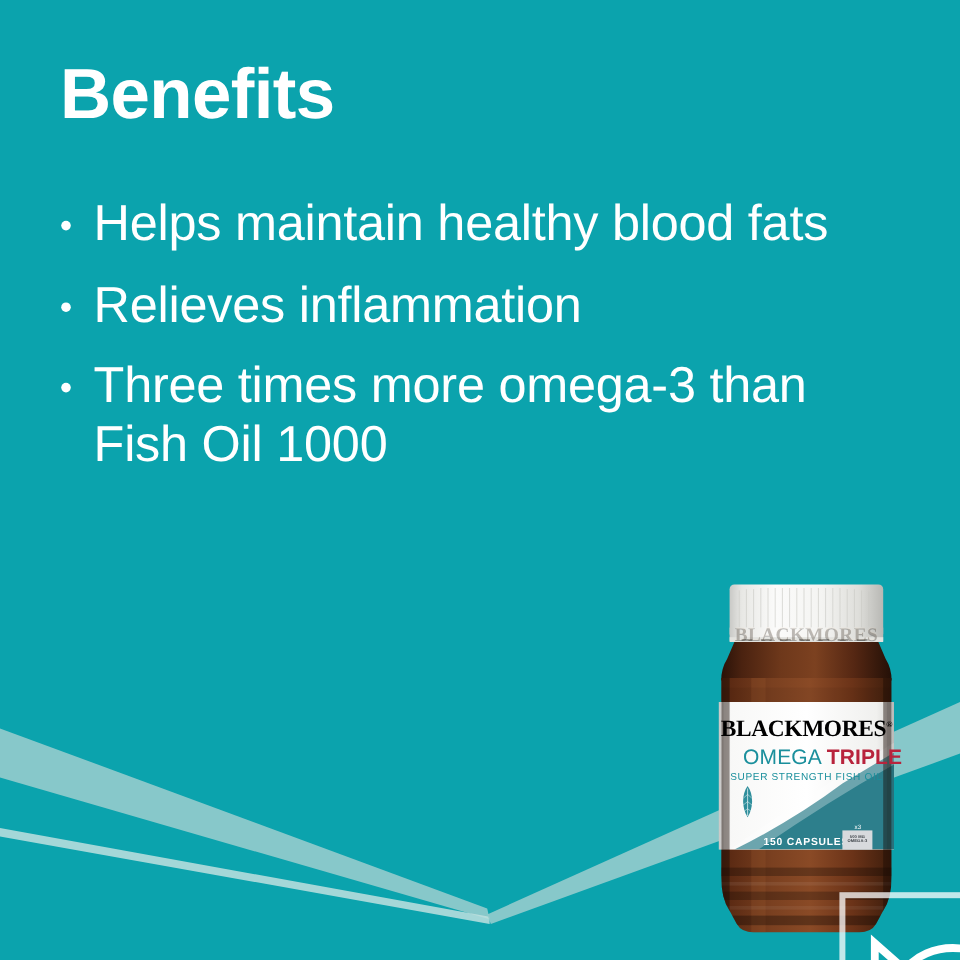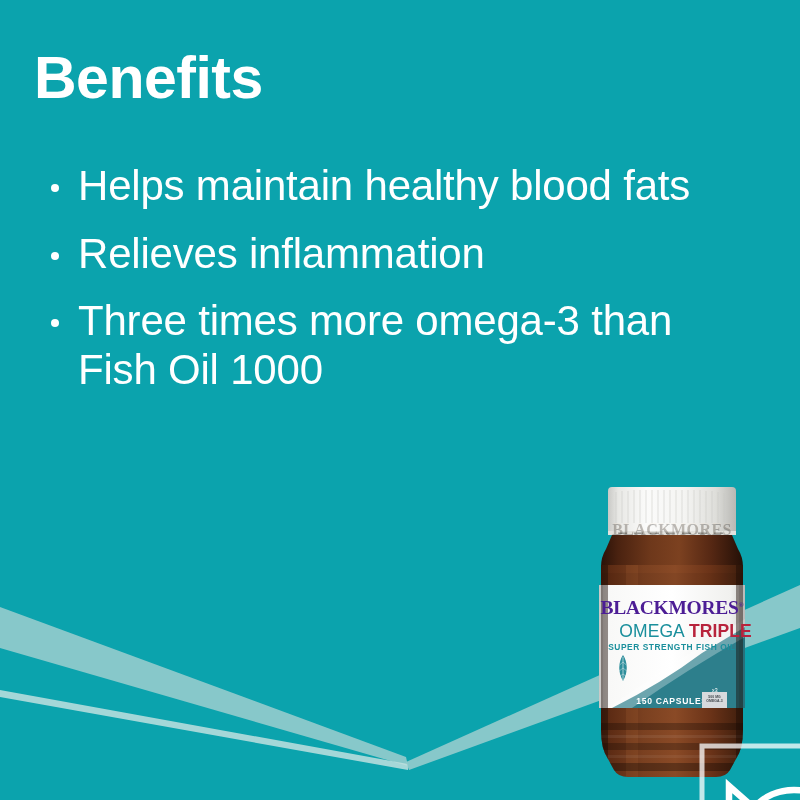--- a/index.html
+++ b/index.html
@@ -22,21 +22,21 @@
   #ribbon {
     position:absolute;
     left:0; top:0;
     width:800px; height:800px;
     pointer-events:none;
   }
 
   
   #headline {
     position:absolute;
-    left:34px; top:47px;
+    left:50px; top:47px;
     font-size:59px;
     font-weight:bold;
     line-height:1.06;
     color:#ffffff;
     letter-spacing:-0.5px;
     white-space:nowrap;
   }
 
   
   #benefits {
@@ -77,40 +77,40 @@
     position:absolute;
     text-align:center;
     white-space:nowrap;
     transform-origin:50% 50%;
   }
   #brand {
     left:0; top:110px; width:160px;
     font-size:19.5px;
     font-weight:bold;
     font-family:"Liberation Serif", serif;
-    color:#4c1d95;
+    color:#000000;
     letter-spacing:-0.3px;
   }
   #brand .reg { font-size:7px; vertical-align:super; }
 
   #prodline {
     left:0; top:134px; width:160px;
     font-size:17.5px;
     font-weight:normal;
     letter-spacing:0.1px;
   }
   #prodline .omega { color:#1a8f9c;margin-left:27px; }
   #prodline .triple { color:#b8233c; font-weight:bold; }
 
   #subline {
     left:0; top:155px; width:160px;
     font-size:8.4px;
     color:#1a8f9c;
     letter-spacing:0.55px;
-    font-weight:bold;
+    font-weight:normal;
   }
 
   #capsules {
     left:0; top:209px; width:160px;
     font-size:8.6px;
     color:#ffffff;
     font-weight:bold;
     letter-spacing:0.65px;
   }
 

